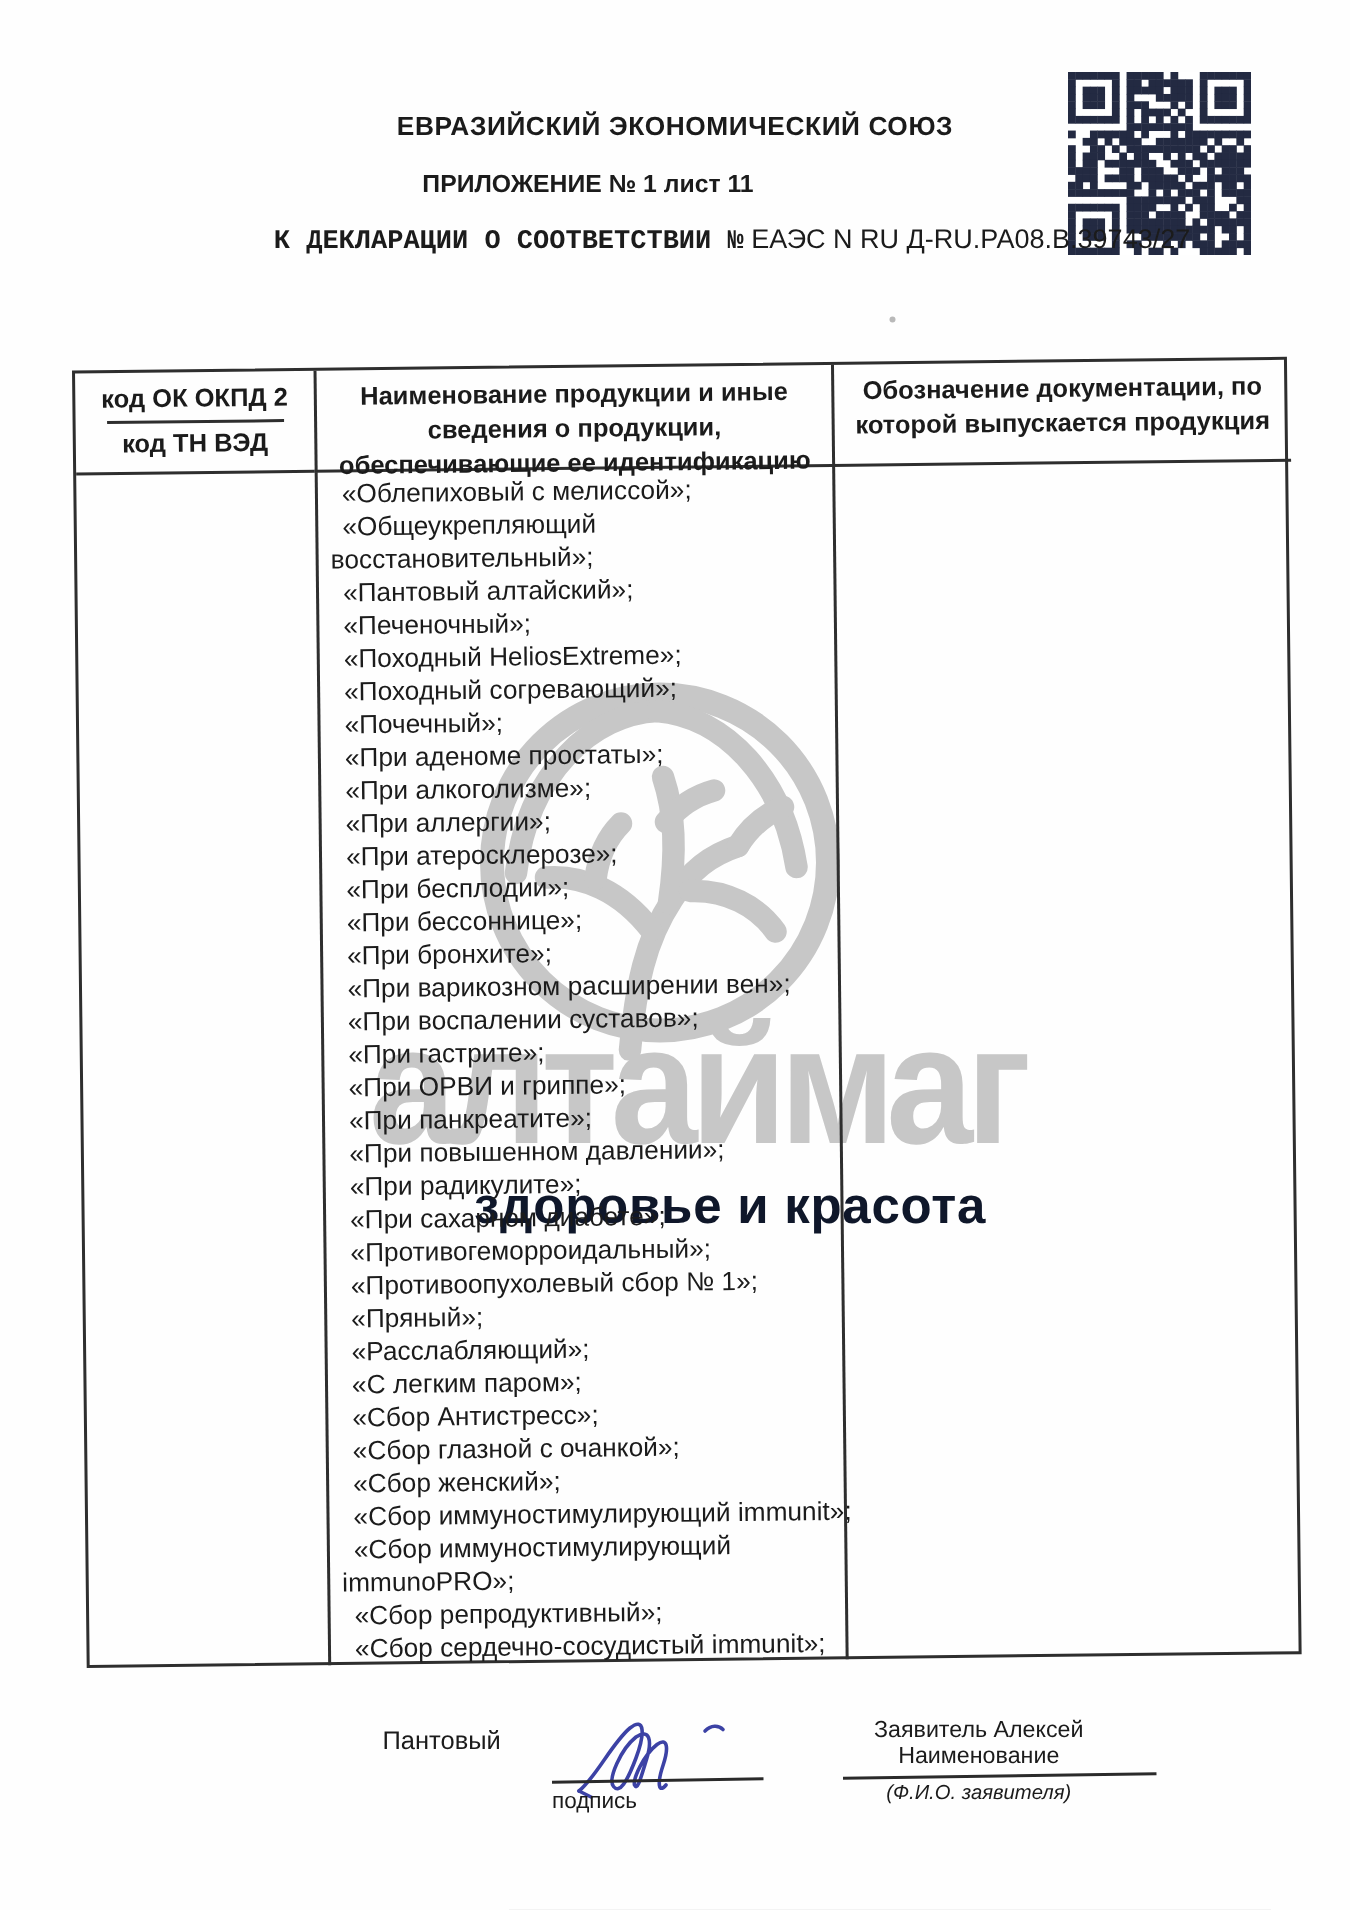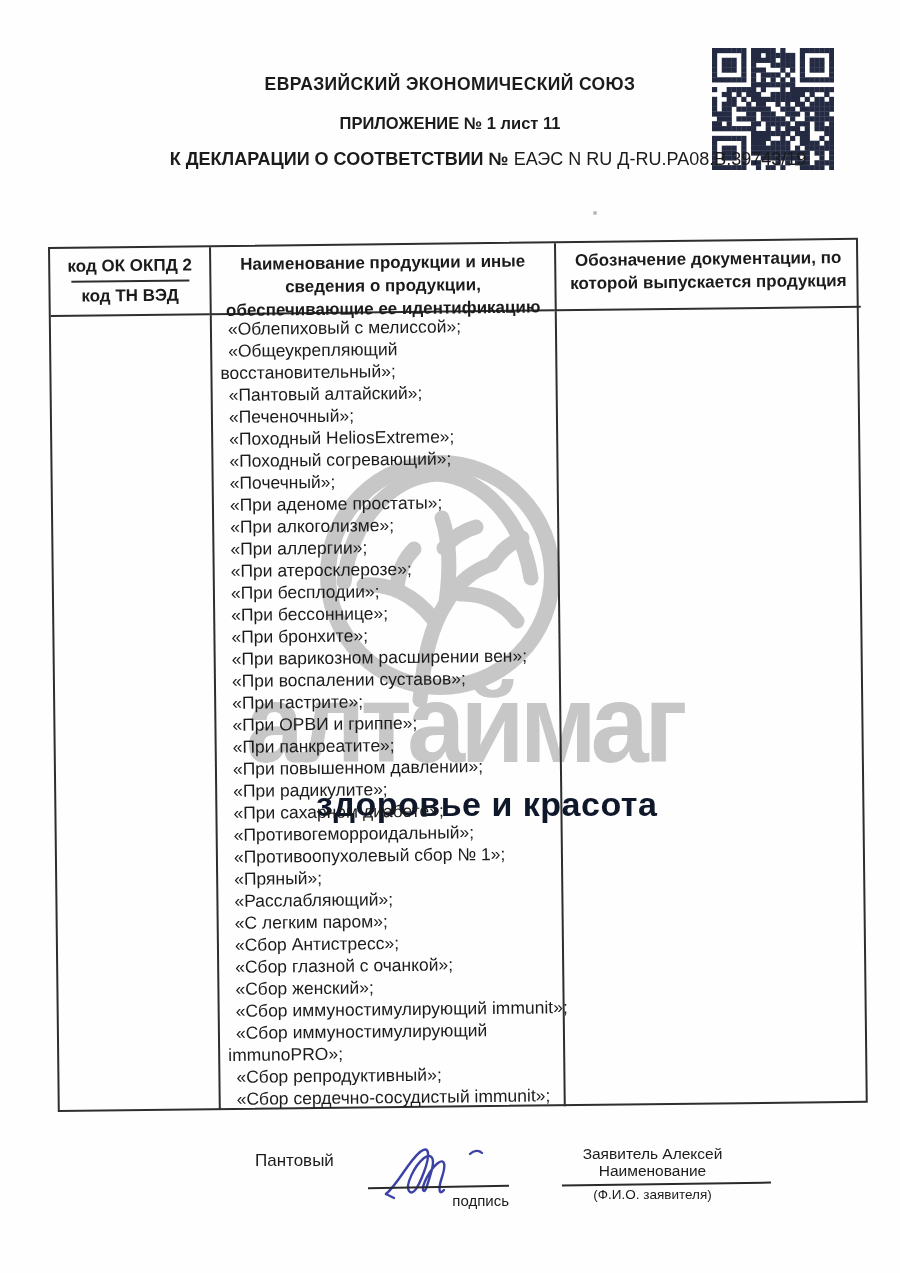--- a/index.html
+++ b/index.html
@@ -5,25 +5,25 @@
   html,body{margin:0;padding:0;background:#e9e9e9;}
   .page{
     position:relative;width:900px;height:1273px;background:#fefefe;
     font-family:"Liberation Sans","DejaVu Sans",sans-serif;color:#1b1b1b;
     overflow:hidden;margin:0 auto;
   }
   
   .hdr{position:absolute;left:0;top:0;width:900px;z-index:3;}
   .hdr-line1{position:absolute;left:0;top:74px;width:900px;text-align:center;
     font-size:17.5px;font-weight:bold;letter-spacing:.4px;}
-  .hdr-line2{position:absolute;left:0;top:114px;width:900px;text-align:center;
+  .hdr-line2{position:absolute;left:0;top:114px;width:784px;text-align:center;
     font-size:16.5px;font-weight:bold;}
   .hdr-line3{position:absolute;left:76px;top:149px;width:824px;text-align:center;
     font-size:18px;white-space:nowrap;}
-  .hdr-line3 b{font-weight:bold;}
+  .hdr-line3 b{font-weight:bold;font-family:Liberation Mono, monospace;}
   
   .qr{position:absolute;left:712px;top:48px;width:122px;height:122px;z-index:2;background:#fff;}
   
   .wm{position:absolute;left:0;top:0;z-index:1;}
   .wm-logo{position:absolute;left:320px;top:452px;}
   .wm-brand{position:absolute;left:246px;top:668px;font-size:112px;font-weight:bold;
     color:#c7c7c7;letter-spacing:-5px;transform:scaleX(.93);transform-origin:left top;
     line-height:1;white-space:nowrap;}
   .wm-tagline{position:absolute;left:316px;top:785px;font-size:34px;font-weight:bold;
     color:#0f172a;letter-spacing:.5px;white-space:nowrap;}
@@ -41,38 +41,38 @@
   .hc1-rule{width:118px;height:0;border-top:2px solid #2e2e2e;margin:3px auto 2px auto;}
   .body-list{padding:3px 6px 0 6px;font-size:17.5px;line-height:22px;}
   .body-list .pl{white-space:nowrap;padding-left:10px;}
   .body-list .pl.cont{padding-left:2px;}
   
   .ft{position:absolute;left:0;top:0;z-index:2;}
   .applicant{position:absolute;left:255px;top:1151px;font-size:17px;}
   .sig-svg{position:absolute;left:382px;top:1144px;}
   .sig-line{position:absolute;left:368px;top:1186px;width:141px;height:0;
     border-top:2px solid #2a2a2a;transform:rotate(-1deg);}
-  .sig-cap{position:absolute;left:368px;top:1192px;width:141px;text-align:right;font-size:15px;}
+  .sig-cap{position:absolute;left:368px;top:1192px;width:141px;text-align:left;font-size:15px;}
   .fio-name{position:absolute;left:545px;top:1146px;width:215px;text-align:center;
     font-size:15.5px;line-height:16.5px;}
   .fio-line{position:absolute;left:562px;top:1183px;width:209px;height:0;
     border-top:2px solid #2a2a2a;transform:rotate(-0.8deg);}
-  .fio-cap{position:absolute;left:545px;top:1187px;width:215px;text-align:center;font-size:13.5px;}
+  .fio-cap{position:absolute;left:545px;top:1187px;width:215px;text-align:center;font-size:13.5px;font-style:italic;}
   .speck{position:absolute;left:593px;top:211px;width:4px;height:4px;border-radius:50%;
     background:#b9b9b9;z-index:3;}
 </style>
 </head>
 <body>
 
 <div class="page">
 
   <div class="hdr">
     <div class="hdr-line1">ЕВРАЗИЙСКИЙ ЭКОНОМИЧЕСКИЙ СОЮЗ</div>
     <div class="hdr-line2">ПРИЛОЖЕНИЕ № 1 лист 11</div>
-    <div class="hdr-line3"><b>К ДЕКЛАРАЦИИ О СООТВЕТСТВИИ №</b>&nbsp;<span>ЕАЭС N RU Д-RU.РА08.В.39743/19</span></div>
+    <div class="hdr-line3"><b>К ДЕКЛАРАЦИИ О СООТВЕТСТВИИ №</b>&nbsp;<span>ЕАЭС N RU Д-RU.РА08.В.39743/27</span></div>
   </div>
 
   <div class="qr"><svg width="122" height="122" viewBox="0 0 122 122" fill="#232a42">
         <rect x="0.00" y="0.00" width="5.18" height="5.18"></rect>
         <rect x="4.88" y="0.00" width="5.18" height="5.18"></rect>
         <rect x="9.76" y="0.00" width="5.18" height="5.18"></rect>
         <rect x="14.64" y="0.00" width="5.18" height="5.18"></rect>
         <rect x="19.52" y="0.00" width="5.18" height="5.18"></rect>
         <rect x="24.40" y="0.00" width="5.18" height="5.18"></rect>
         <rect x="29.28" y="0.00" width="5.18" height="5.18"></rect>

